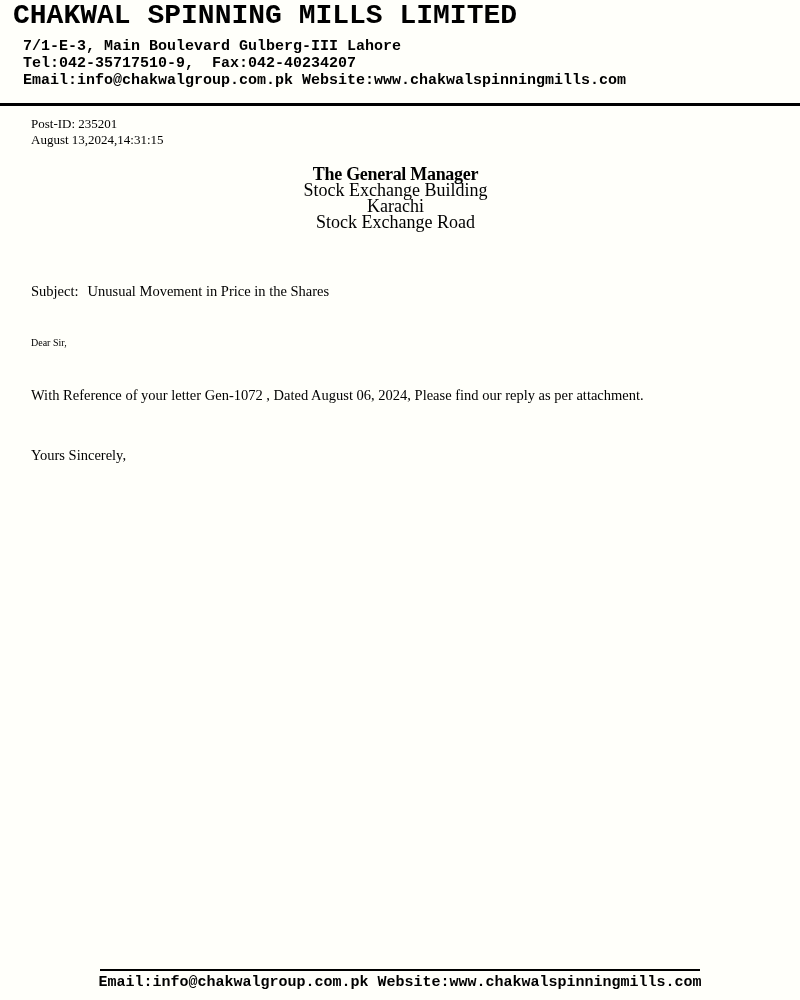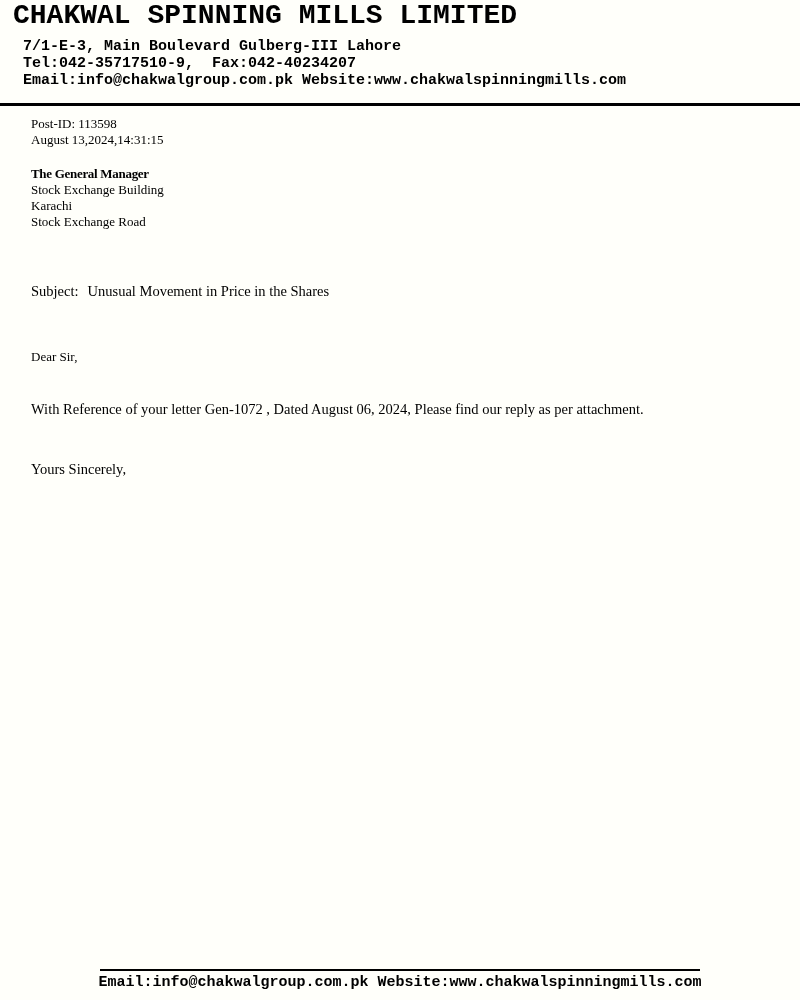--- a/index.html
+++ b/index.html
@@ -36,27 +36,28 @@
     margin-top: 14px;
   }
   .body-block { margin-left: 31px; margin-right: 40px; }
   .meta {
     margin-top: 10px;
     font-size: 13px;
     line-height: 16px;
   }
   .recipient {
     margin-top: 18px;
-    font-size: 13px;
+    font-size: 18px;
     line-height: 16px;
+    text-align: center;
   }
   .recipient-title { font-weight: bold; letter-spacing: -0.3px; }
   .subject-row { margin-top: 52px; font-size: 14.5px; line-height: 18px; }
   .subject-label { font-weight: normal; margin-right: 9px; }
-  .salutation { margin-top: 48px; font-size: 13px; line-height: 18px; }
+  .salutation { margin-top: 34px; font-size: 10px; line-height: 18px; }
   .paragraph { margin-top: 34px; font-size: 14.5px; line-height: 18px; }
   .closing { margin-top: 42px; font-size: 14.5px; line-height: 18px; }
   .footer {
     position: absolute;
     left: 0;
     bottom: 0;
     width: 800px;
   }
   .footer-rule {
     width: 600px;
@@ -81,21 +82,21 @@
   <div class="head-line">7/1-E-3, Main Boulevard Gulberg-III Lahore</div>
   <div class="head-line">Tel:042-35717510-9,  Fax:042-40234207</div>
   <div class="head-line">Email:info@chakwalgroup.com.pk Website:www.chakwalspinningmills.com</div>
 </div>
 
 <div class="rule"></div>
 
 <div class="body-block">
 
   <div class="meta">
-    <div>Post-ID: 113598</div>
+    <div>Post-ID: 235201</div>
     <div>August 13,2024,14:31:15</div>
   </div>
 
   <div class="recipient">
     <div class="recipient-title">The General Manager</div>
     <div>Stock Exchange Building</div>
     <div>Karachi</div>
     <div>Stock Exchange Road</div>
   </div>
 

